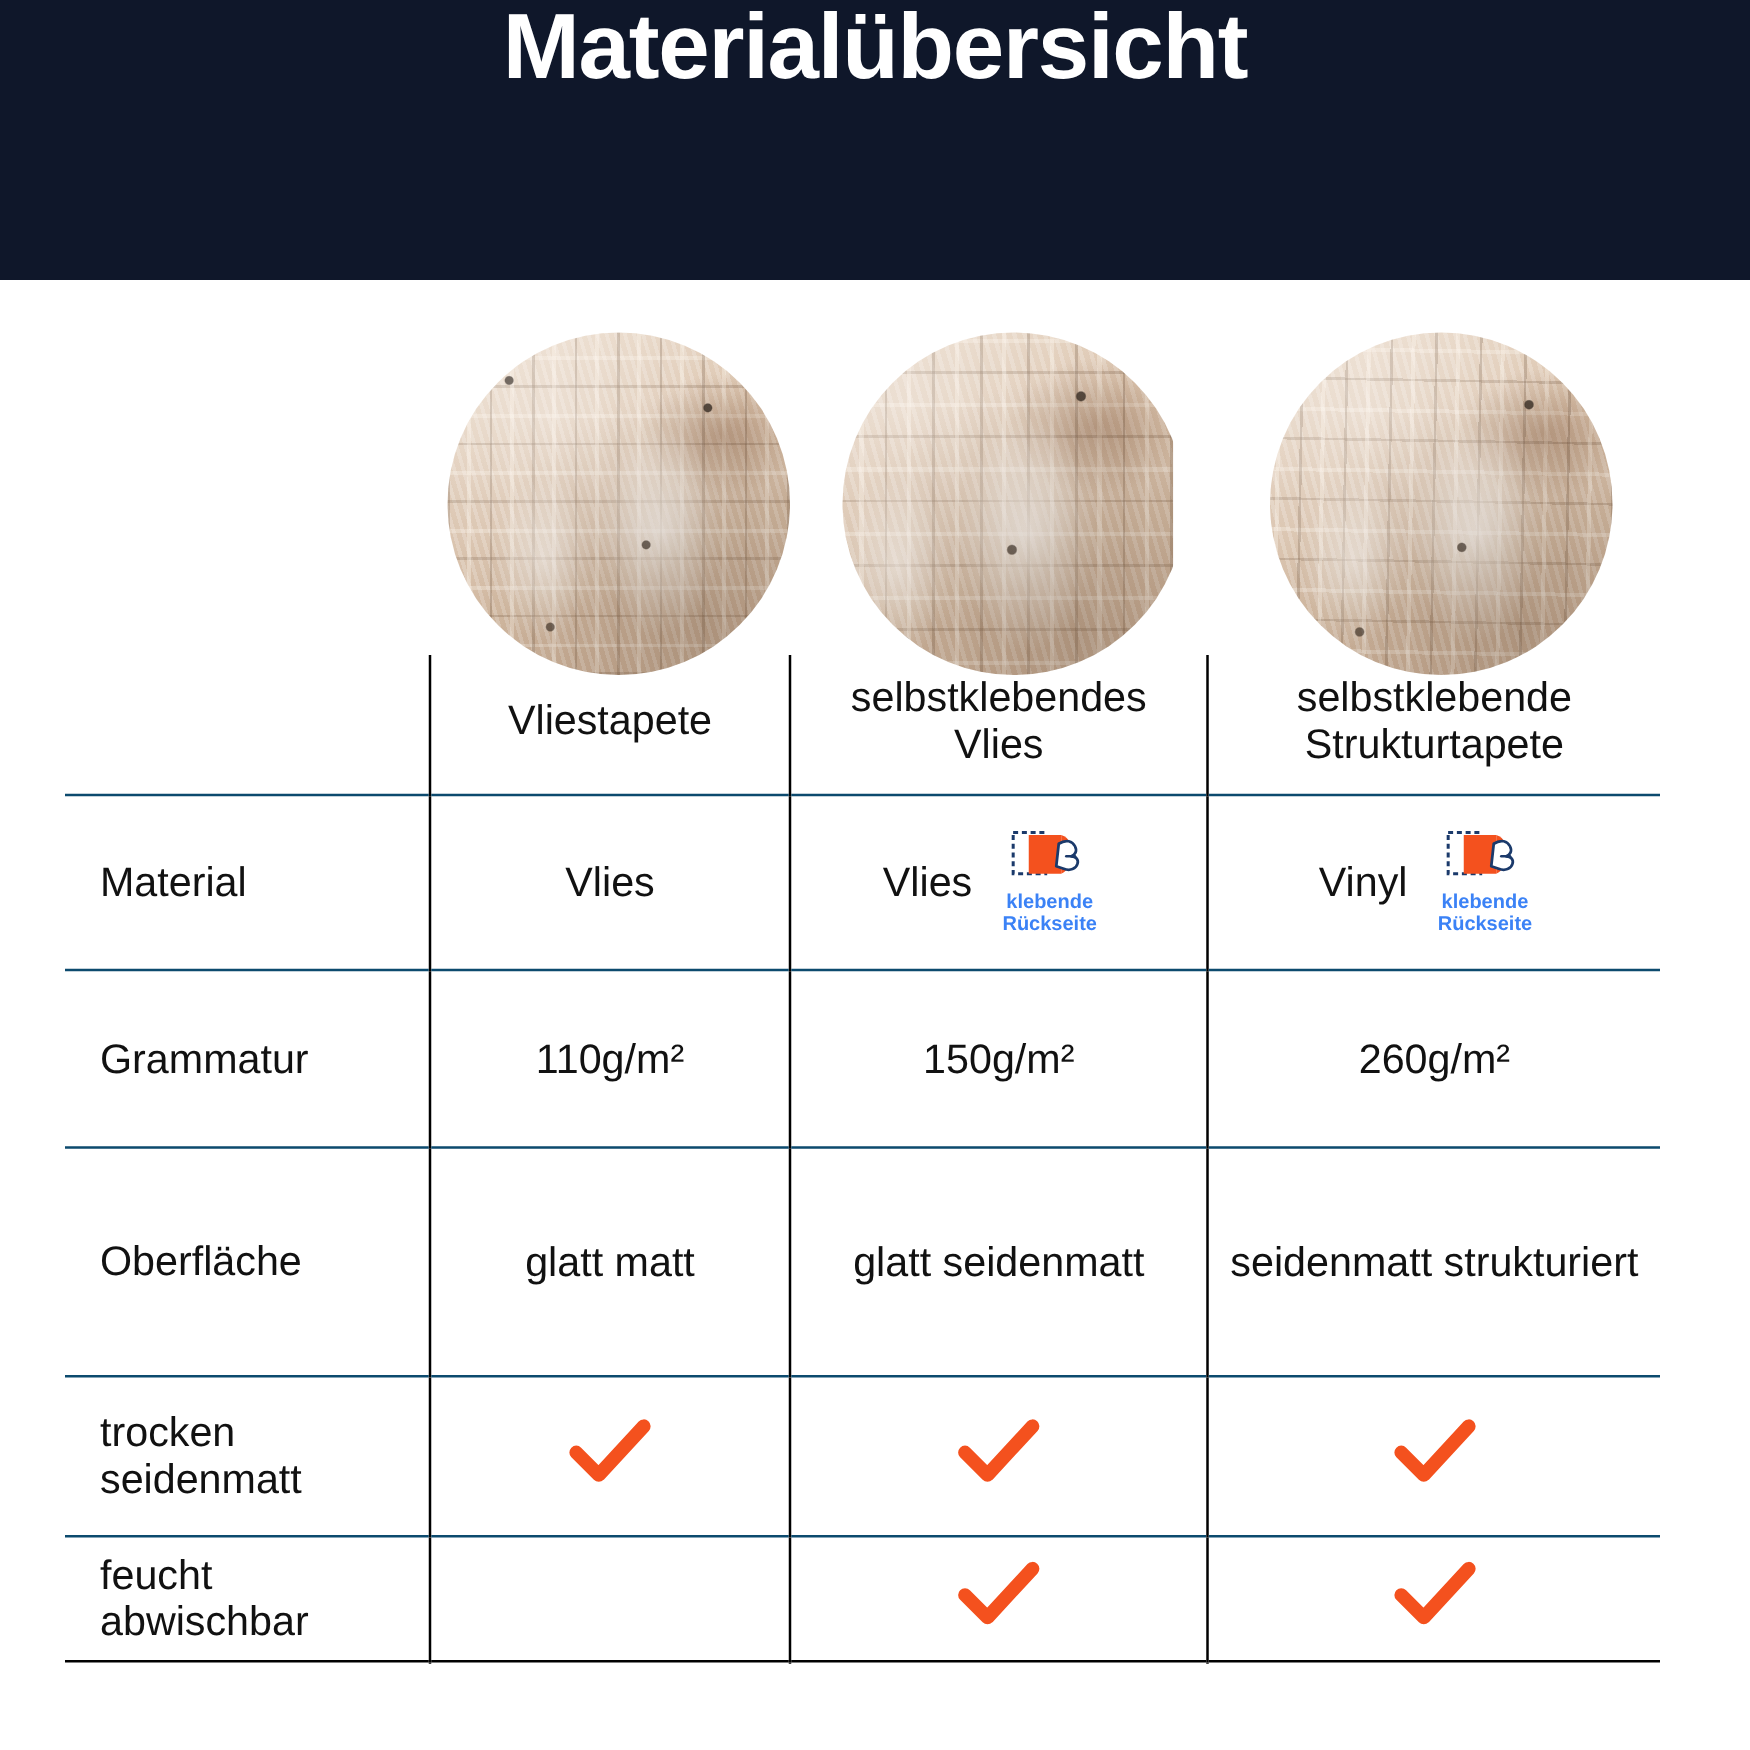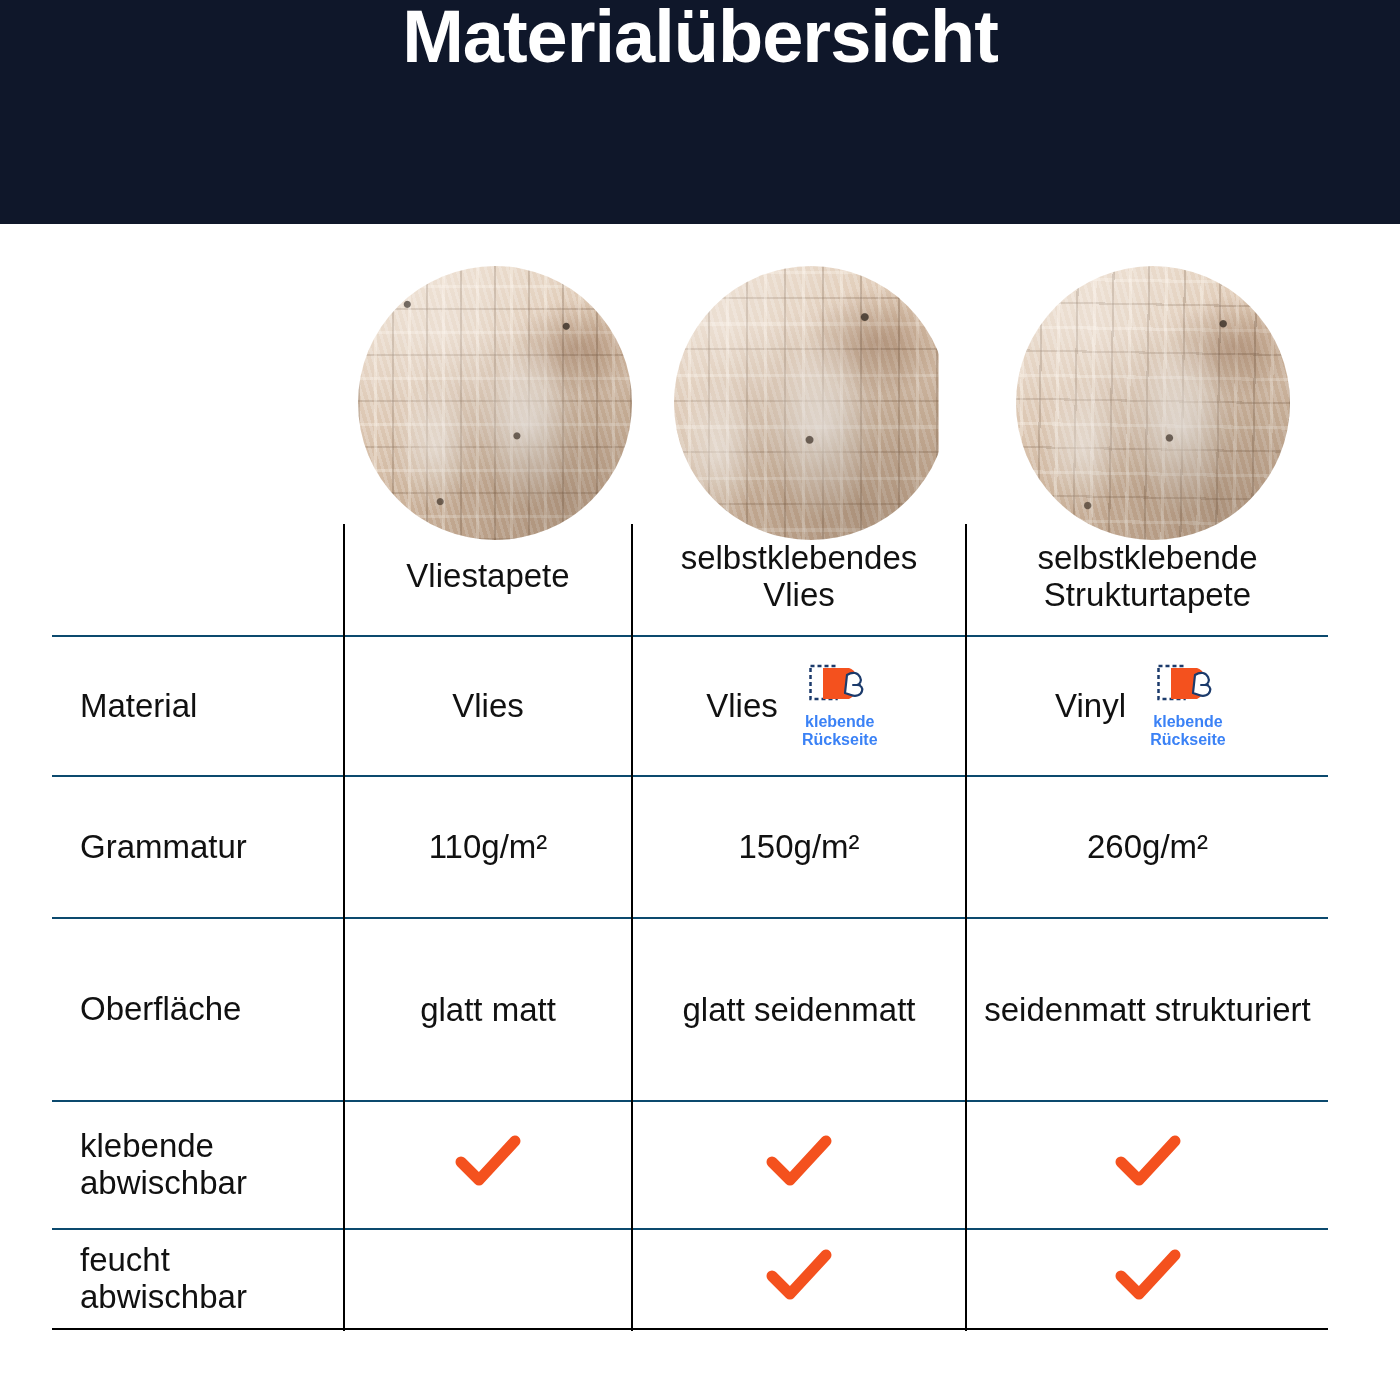--- a/index.html
+++ b/index.html
@@ -265,21 +265,21 @@
     </tr>
 
     <tr class="r-oberflaeche">
       <td class="row-label hl-top">Oberfläche</td>
       <td class="cell-center vl hl-top">glatt matt</td>
       <td class="cell-center vl hl-top">glatt seidenmatt</td>
       <td class="cell-center vl hl-top">seidenmatt strukturiert</td>
     </tr>
 
     <tr class="r-trocken">
-      <td class="row-label hl-top">klebende abwischbar</td>
+      <td class="row-label hl-top">trocken seidenmatt</td>
       <td class="cell-center vl hl-top">
         <span class="check">
           <svg width="66" height="52" viewBox="0 0 66 52">
                 <path d="M6 27 L24 45 L60 6" fill="none" stroke="#F4511E" stroke-width="11" stroke-linecap="round" stroke-linejoin="round"></path>
               </svg>
         </span>
       </td>
       <td class="cell-center vl hl-top">
         <span class="check">
           <svg width="66" height="52" viewBox="0 0 66 52">

